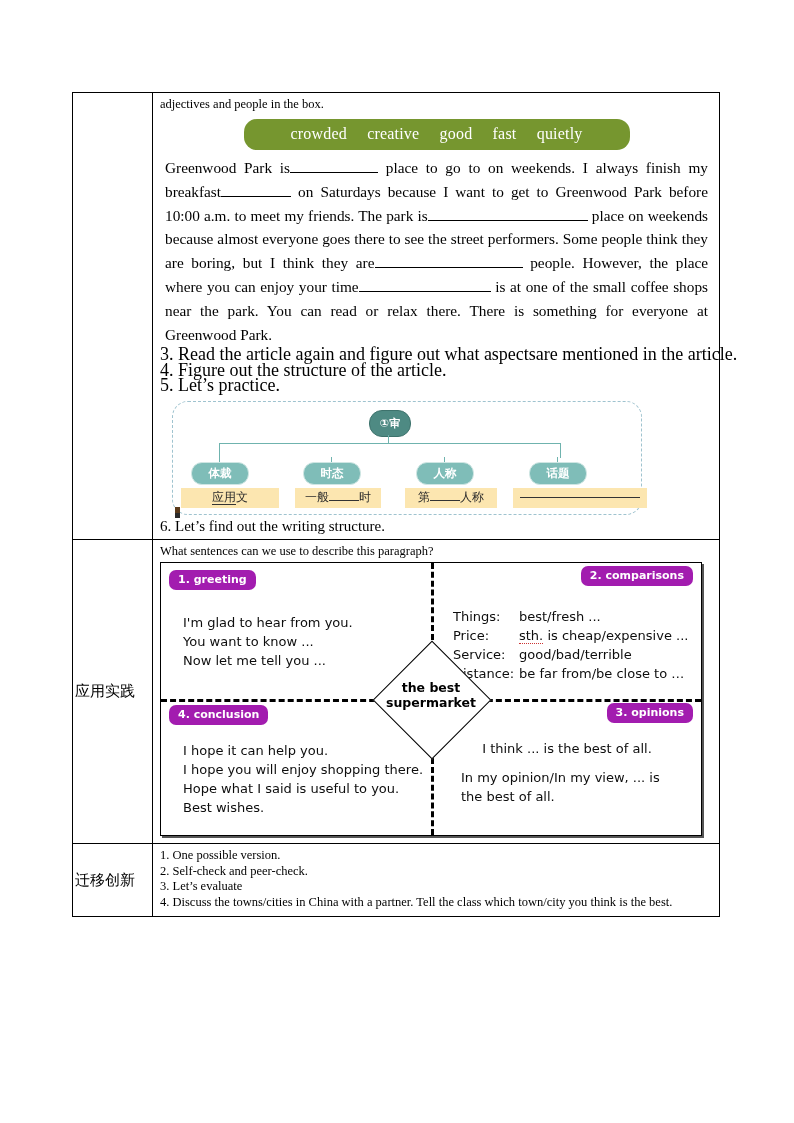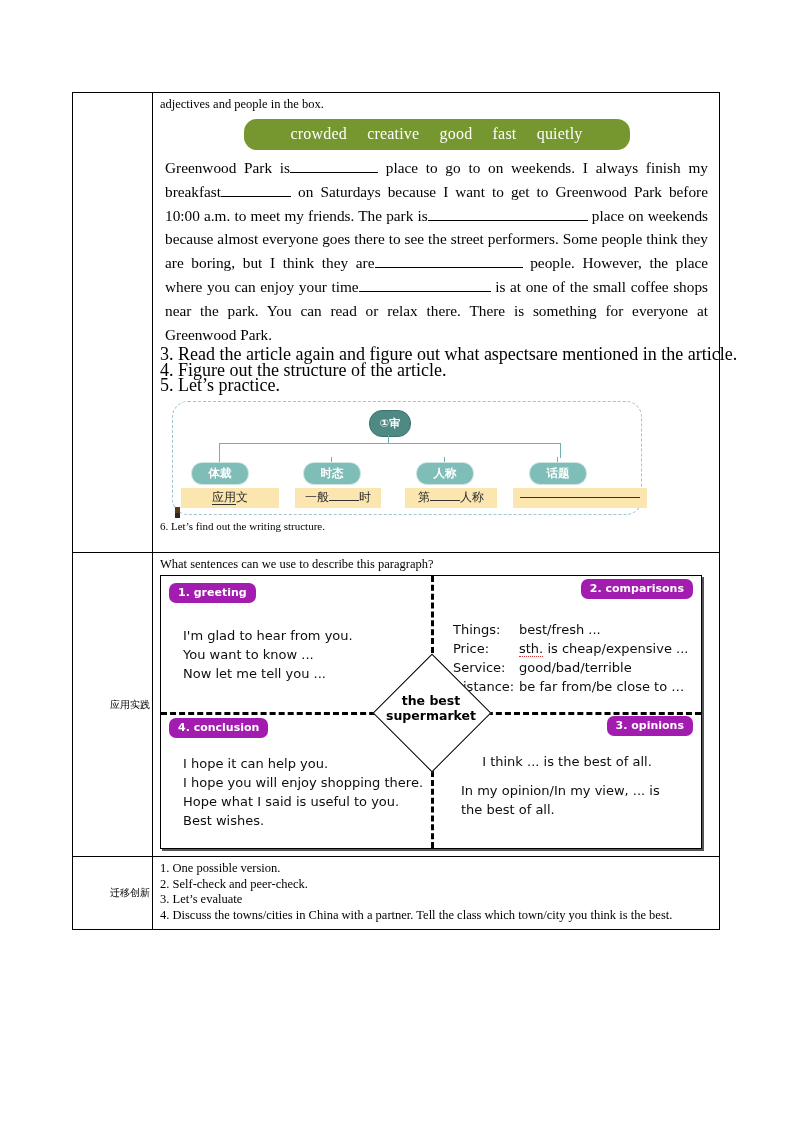--- a/index.html
+++ b/index.html
@@ -27,24 +27,24 @@
     border-collapse: collapse;
     table-layout: fixed;
   }
   .doc-table td {
     border: 1px solid #000;
     vertical-align: top;
     padding: 0;
   }
   td.label-cell {
     width: 80px;
-    text-align: right;
+    text-align: left;
     vertical-align: middle;
     font-family: Liberation Mono, monospace;
-    font-size: 10px;
+    font-size: 15px;
     padding: 2px;
   }
   td.body-cell { padding: 3px 4px 4px 5px; }
 
   
   .lead-line {
     font-size: 12.5px;
     line-height: 15px;
     margin: 1px 0 0 2px;
   }
@@ -176,23 +176,23 @@
   .mm-flag {
     position: absolute;
     left: 2px;
     bottom: -4px;
     width: 5px;
     height: 11px;
     background: linear-gradient(#5a3a1b 55%, #2a2a2a 55%);
   }
 
   .after-map {
-    font-size: 11px;
+    font-size: 15px;
     line-height: 15.4px;
-    margin: 4px 0 14px 2px;
+    margin: 4px 0 1px 2px;
   }
 
   
   .q-intro {
     font-size: 12.5px;
     line-height: 15px;
     margin: 1px 0 3px 2px;
   }
   .quadrant {
     position: relative;

